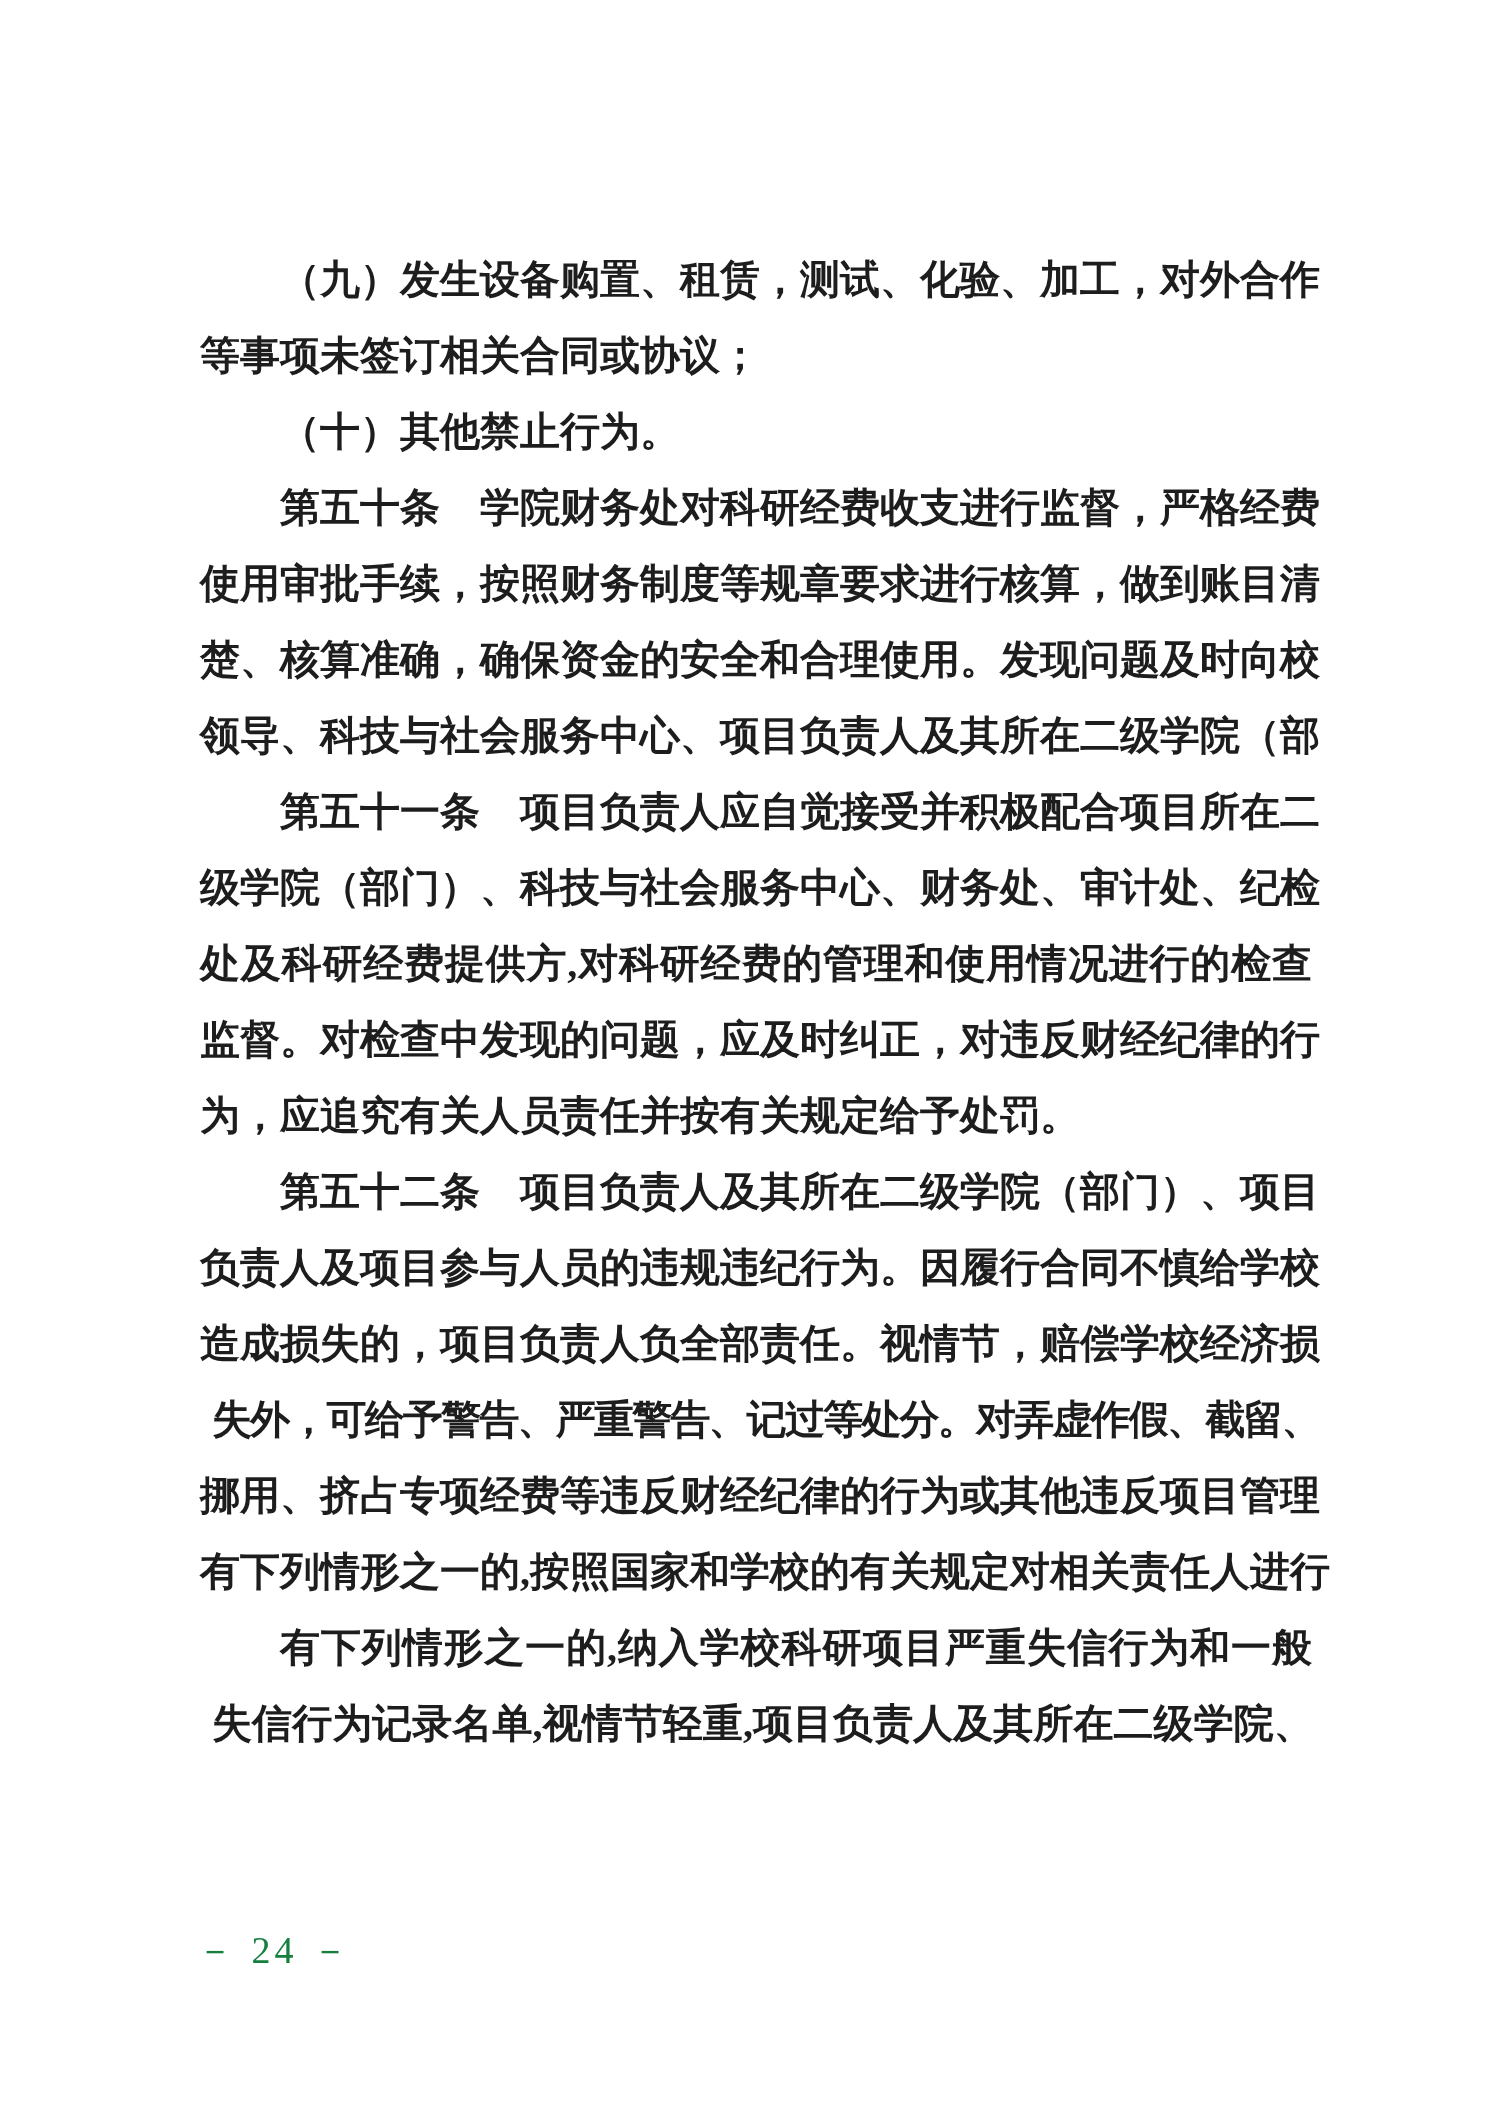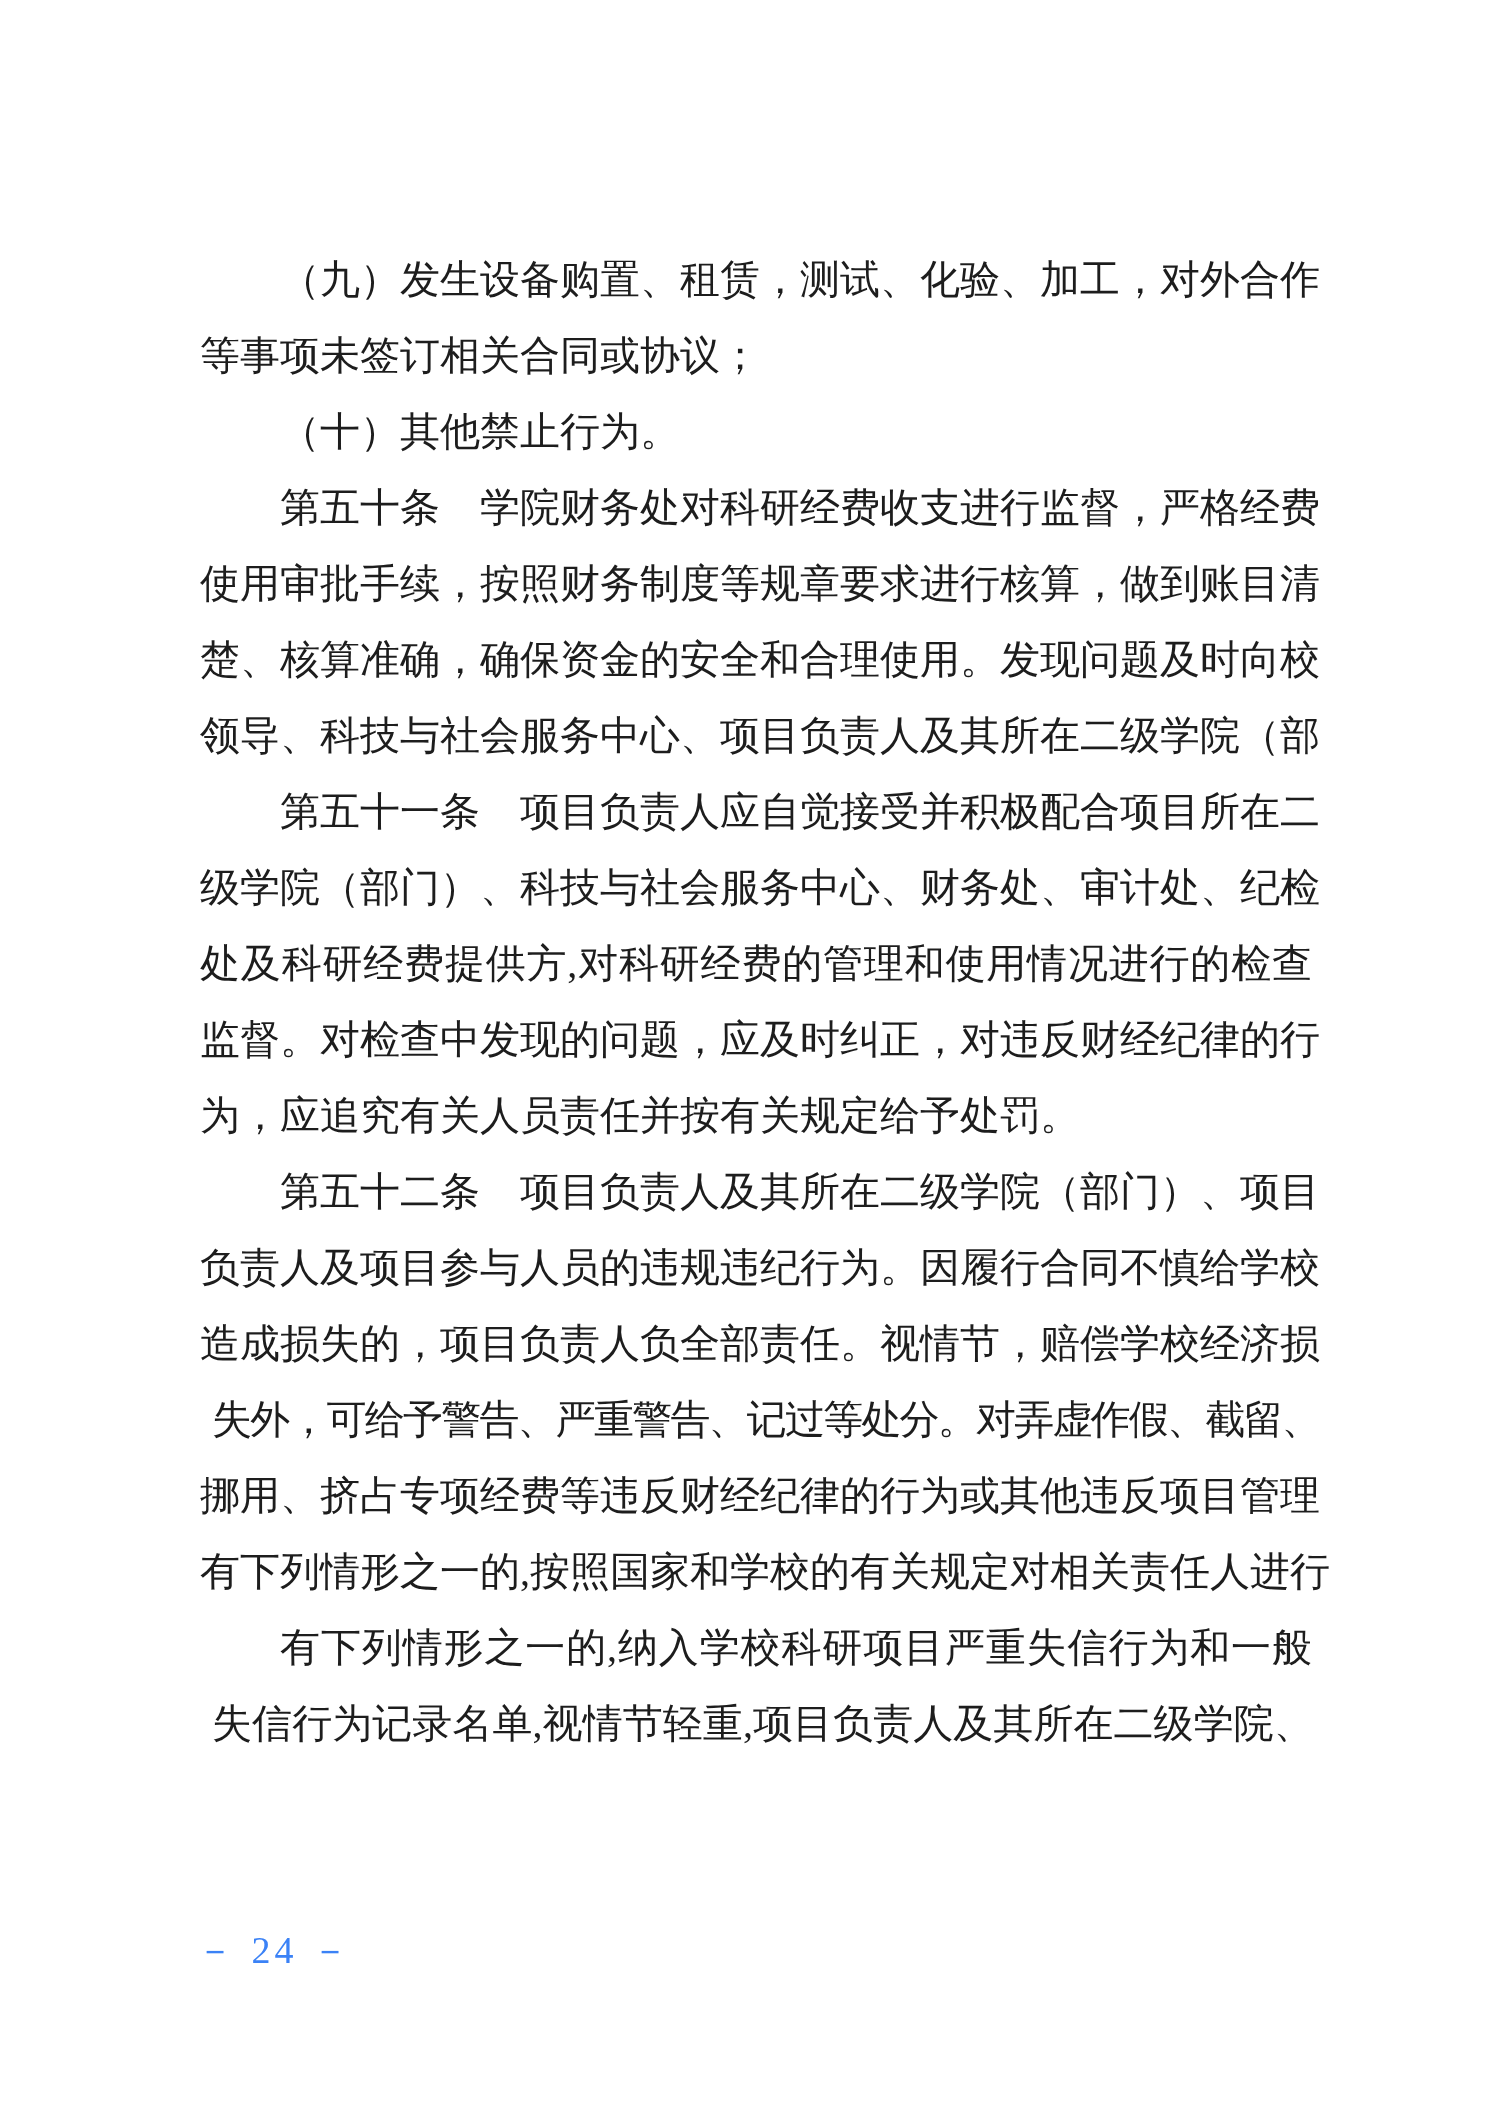--- a/index.html
+++ b/index.html
@@ -26,40 +26,41 @@
     width: 1112px;
     color: #1d1d1d;
     font-size: 40px;
     font-weight: 400;
   }
   .line {
     height: 76px;
     line-height: 76px;
     white-space: nowrap;
     text-align: left;
+    font-weight: bold;
   }
   .line.full {
     text-align: justify;
     text-align-last: justify;
   }
   .line.indent {
     padding-left: 80px;
   }
   .line.tight {
     letter-spacing: -1.8px;
     margin-left: 12px;
   }
   .page-number {
     position: absolute;
     left: 196px;
     top: 1926px;
     height: 48px;
     line-height: 48px;
     font-size: 38px;
-    color: #3b82f6;
+    color: #15803d;
     letter-spacing: 4px;
     white-space: nowrap;
   }
 </style>
 </head>
 <body>
 
 <div class="doc-page">
   <div class="doc-body">
       <div class="line full indent">（九）发生设备购置、租赁，测试、化验、加工，对外合作</div>

